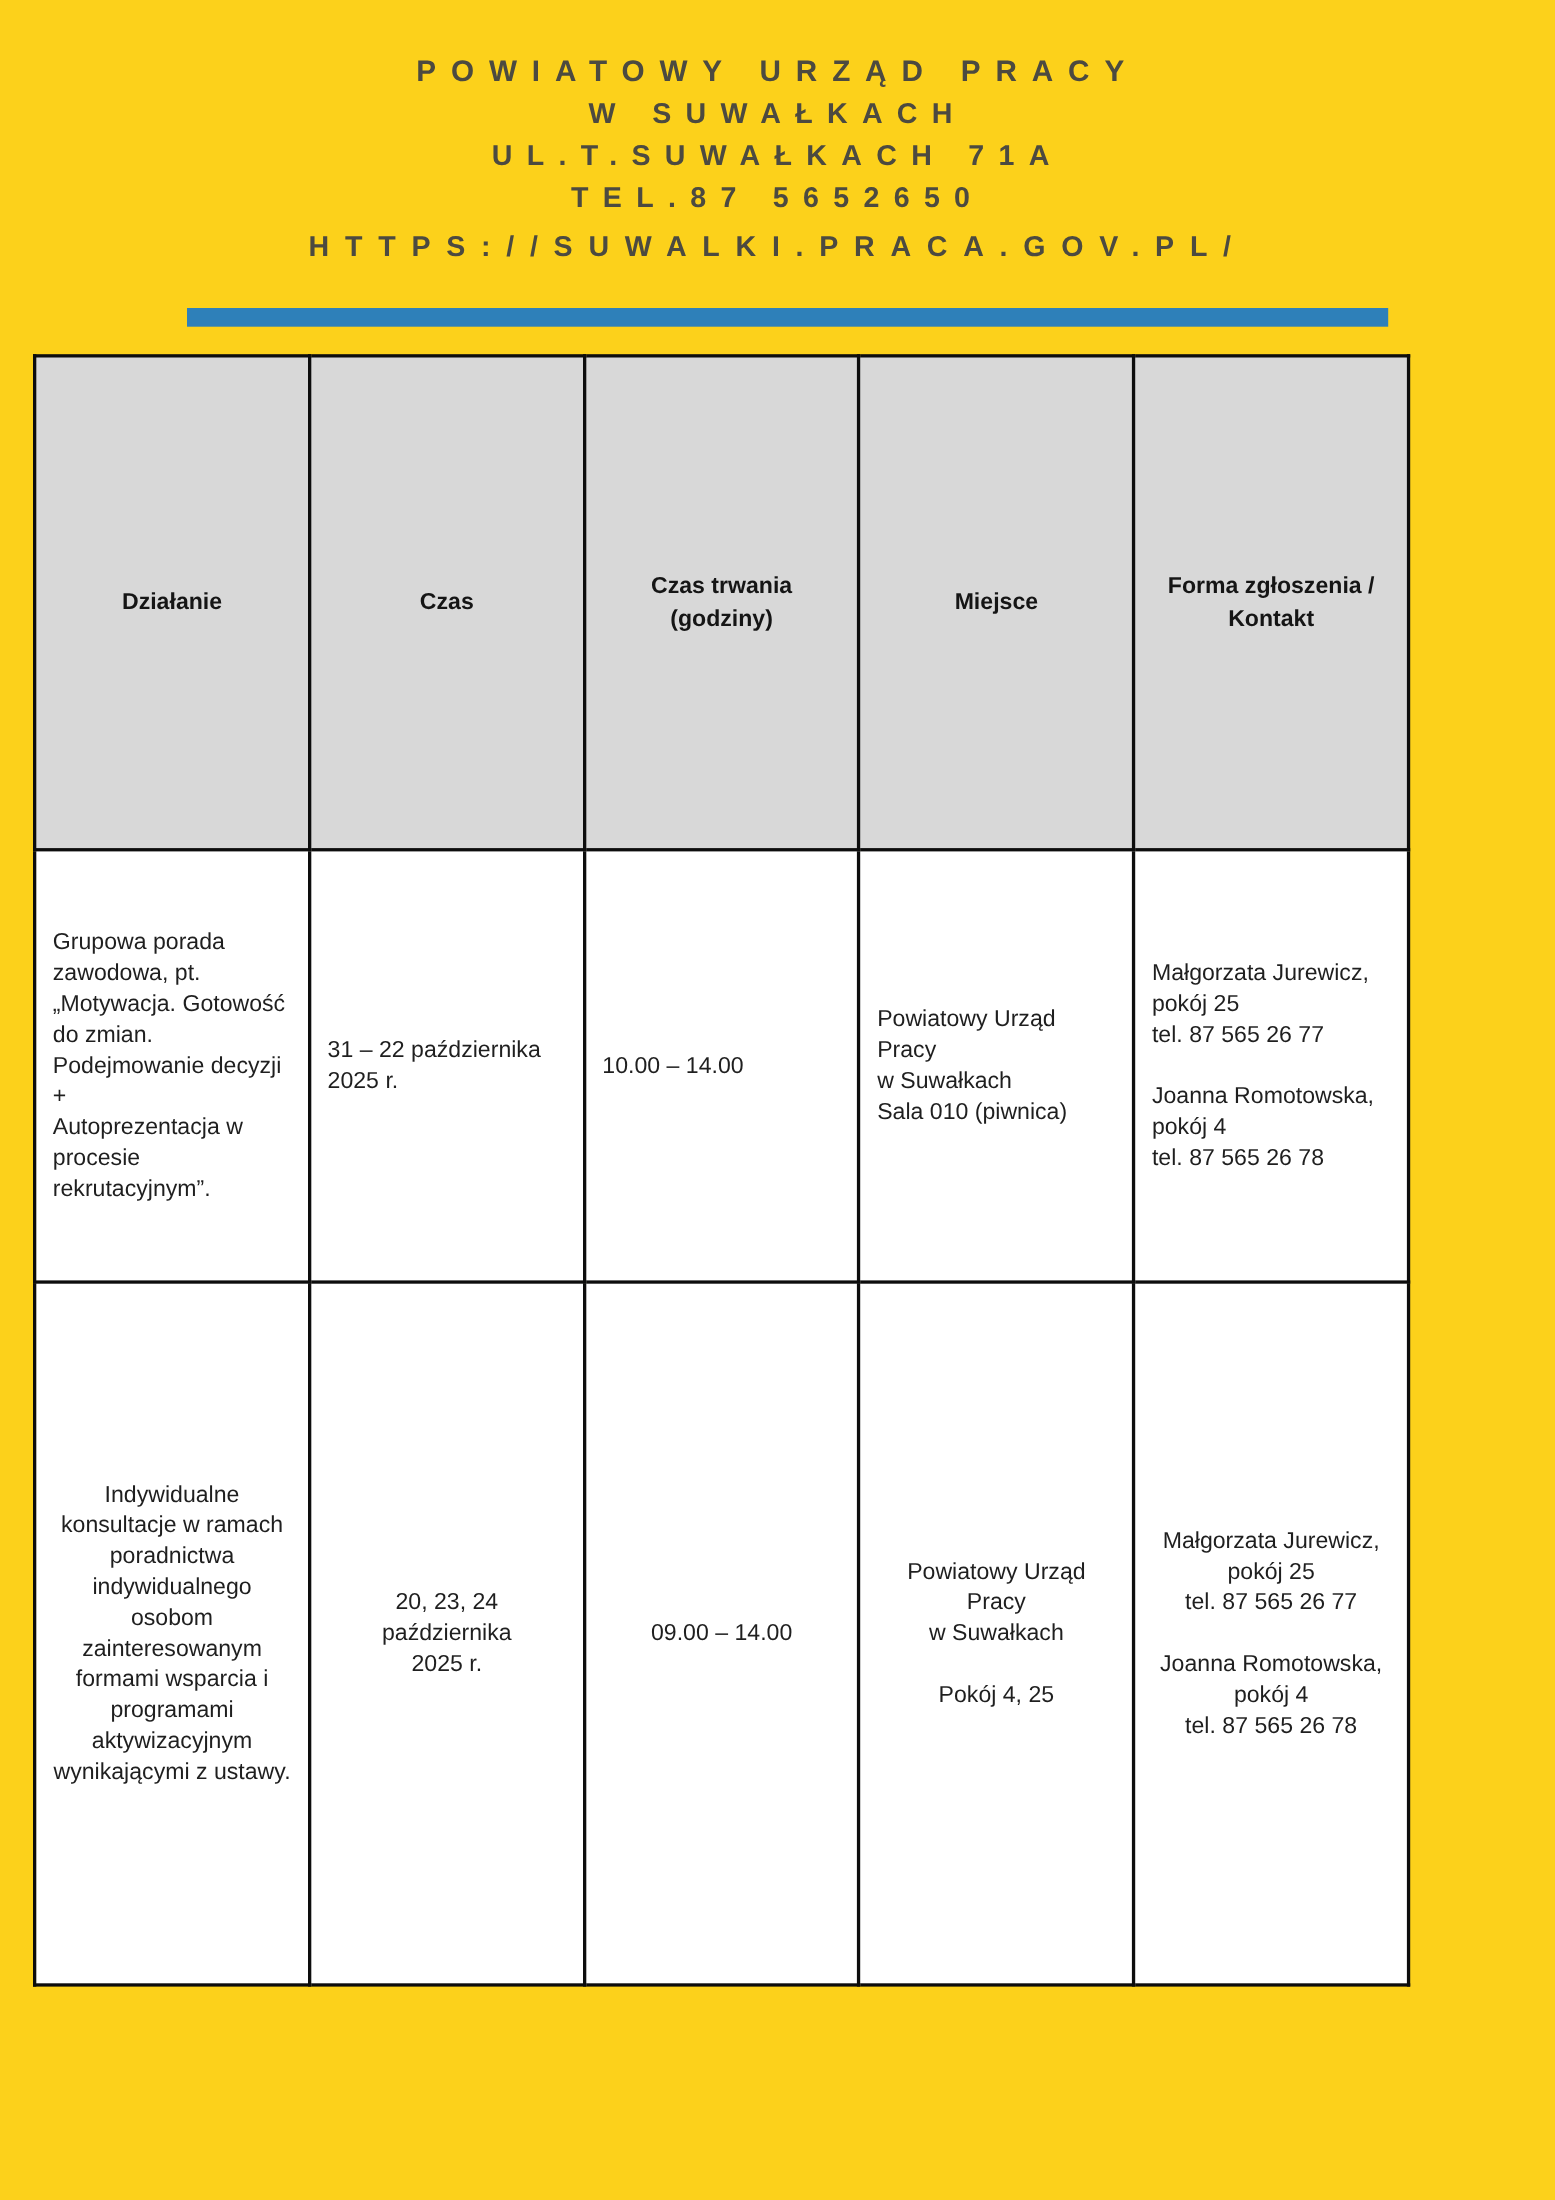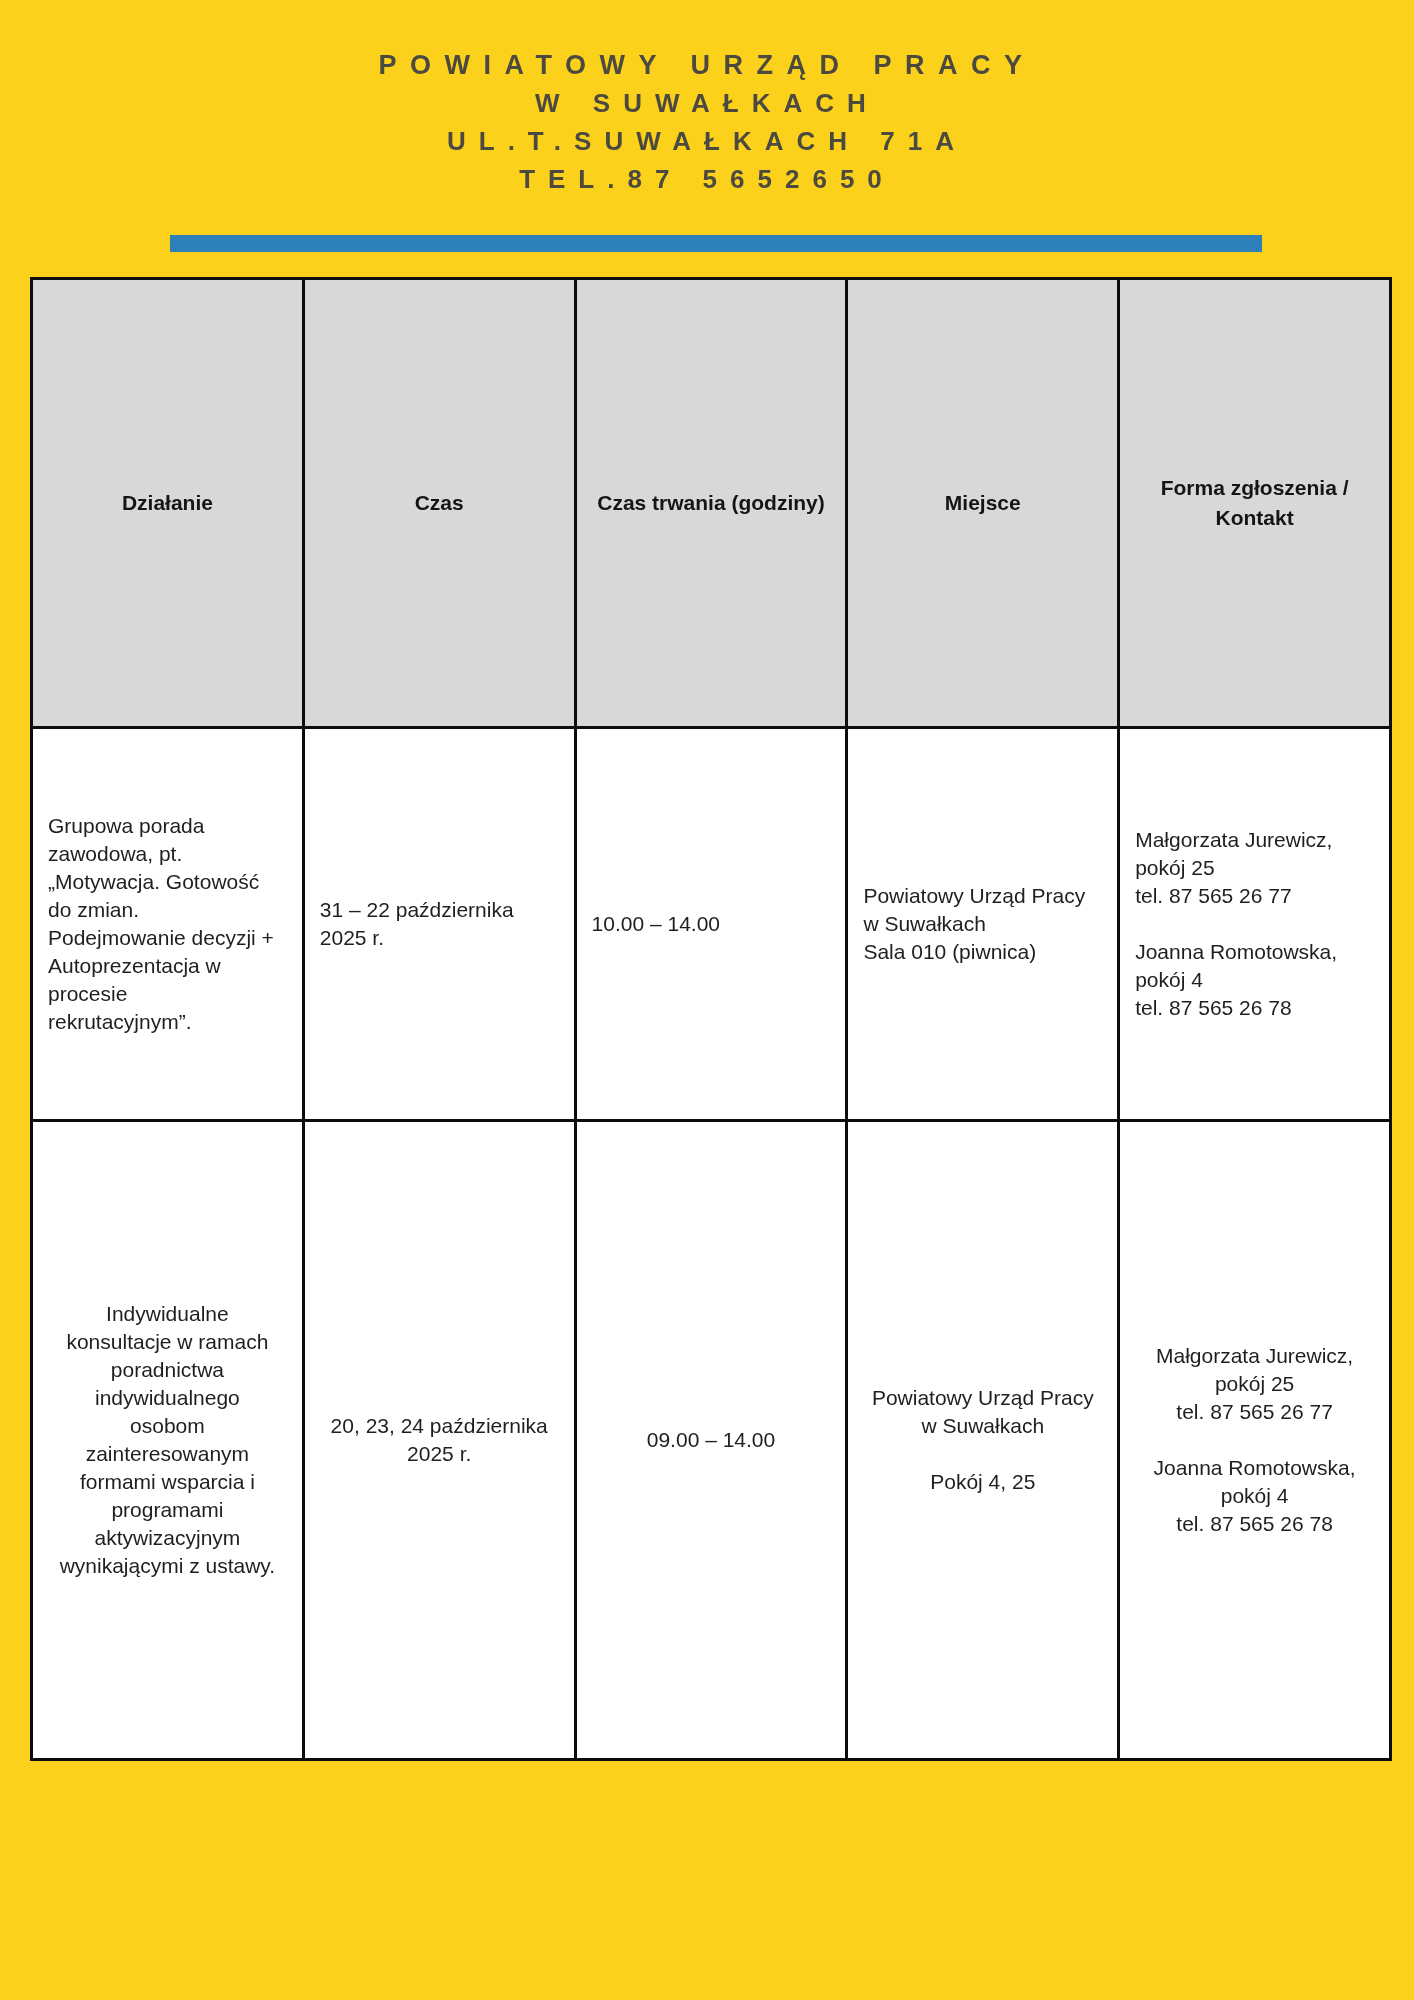--- a/index.html
+++ b/index.html
@@ -38,21 +38,21 @@
   .accent-bar {
     width: 1092px;
     height: 17px;
     margin: 37px 0 0 170px;
     background: #2E80B9;
   }
   
   table.schedule {
     border-collapse: collapse;
     table-layout: fixed;
-    width: 1362px;
+    width: 1252px;
     margin: 25px 0 0 30px;
   }
   table.schedule col { width: 20%; }
   table.schedule th,
   table.schedule td {
     border: 3px solid #0D0D0D;
     vertical-align: middle;
     white-space: pre-line;
     padding: 0 15px;
   }
@@ -76,20 +76,21 @@
   tr.body-row-2 td { height: 636px; text-align: center; }
 </style>
 </head>
 <body>
 
 <div class="banner">
   <div class="hline first">POWIATOWY URZĄD PRACY</div>
   <div class="hline">W SUWAŁKACH</div>
   <div class="hline">UL.T.SUWAŁKACH 71A</div>
   <div class="hline">TEL.87 5652650</div>
+  <div class="hline website">HTTPS://SUWALKI.PRACA.GOV.PL/</div>
 </div>
 
 <div class="accent-bar"></div>
 
 <table class="schedule">
   <colgroup>
     <col>
       <col>
       <col>
       <col>

